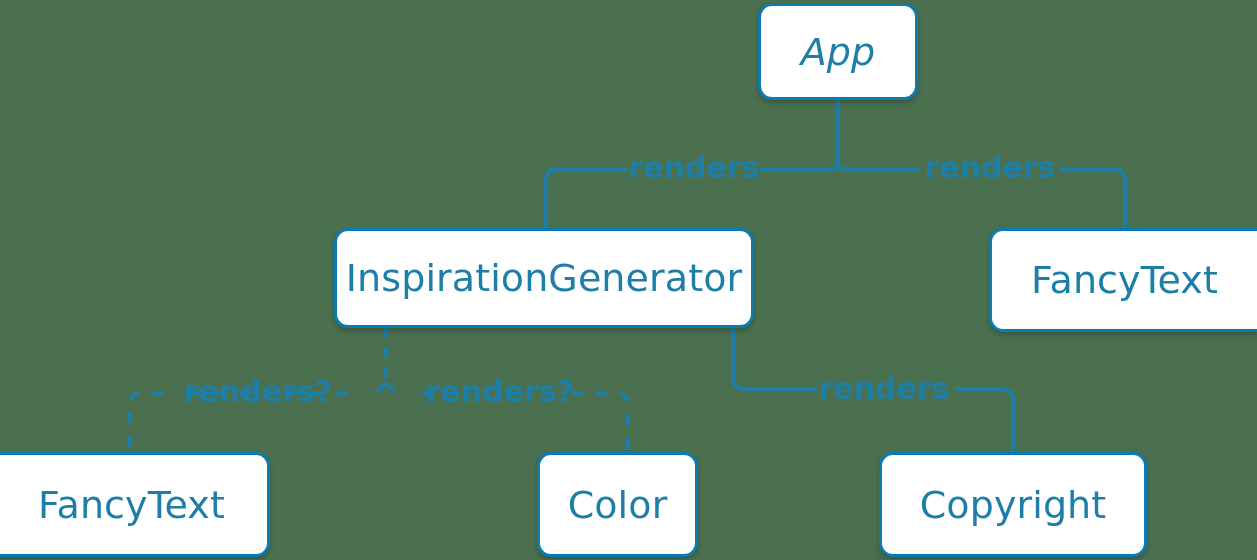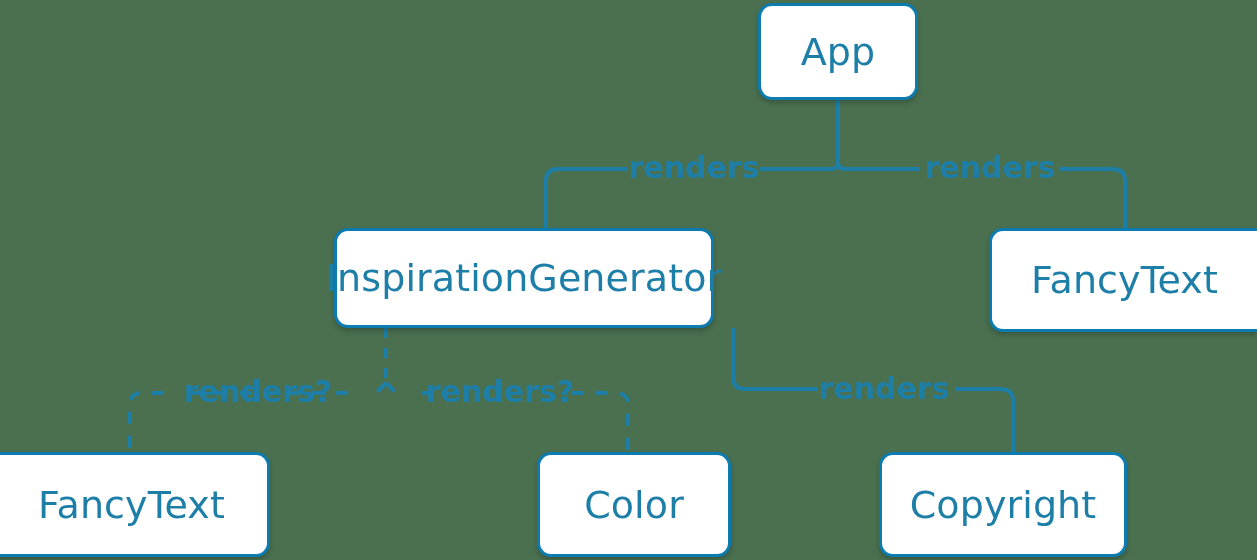--- a/index.html
+++ b/index.html
@@ -87,37 +87,37 @@
   <div class="edge-label" style="left:694px; top:168px;">renders</div>
 
   <div class="edge-label" style="left:990px; top:168px;">renders</div>
 
   <div class="edge-label" style="left:258px; top:392px;">renders?</div>
 
   <div class="edge-label" style="left:500px; top:392px;">renders?</div>
 
   <div class="edge-label" style="left:884px; top:389px;">renders</div>
 
-  <div class="node" style="left:758px; top:3px; width:160px; height:97px;">
+  <div class="node" style="left:758px; top:3px; width:160px; height:97px;font-style:italic;">
     <span class="node-label">App</span>
   </div>
 
-  <div class="node" style="left:334px; top:228px; width:380px; height:100px;">
+  <div class="node" style="left:334px; top:228px; width:420px; height:100px;">
     <span class="node-label">InspirationGenerator</span>
   </div>
 
   <div class="node" style="left:989px; top:228px; width:268px; height:104px; border-right:none; border-top-right-radius:0; border-bottom-right-radius:0;">
     <span class="node-label">FancyText</span>
   </div>
 
   <div class="node" style="left:-10px; top:452px; width:280px; height:105px; border-left:none; border-top-left-radius:0; border-bottom-left-radius:0;">
     <span class="node-label" style="padding-left:6px;">FancyText</span>
   </div>
 
-  <div class="node" style="left:537px; top:452px; width:194px; height:105px;">
+  <div class="node" style="left:537px; top:452px; width:161px; height:105px;">
     <span class="node-label">Color</span>
   </div>
 
-  <div class="node" style="left:879px; top:452px; width:248px; height:105px;">
+  <div class="node" style="left:879px; top:452px; width:268px; height:105px;">
     <span class="node-label">Copyright</span>
   </div>
 
 </div>
 
 </body></html>

